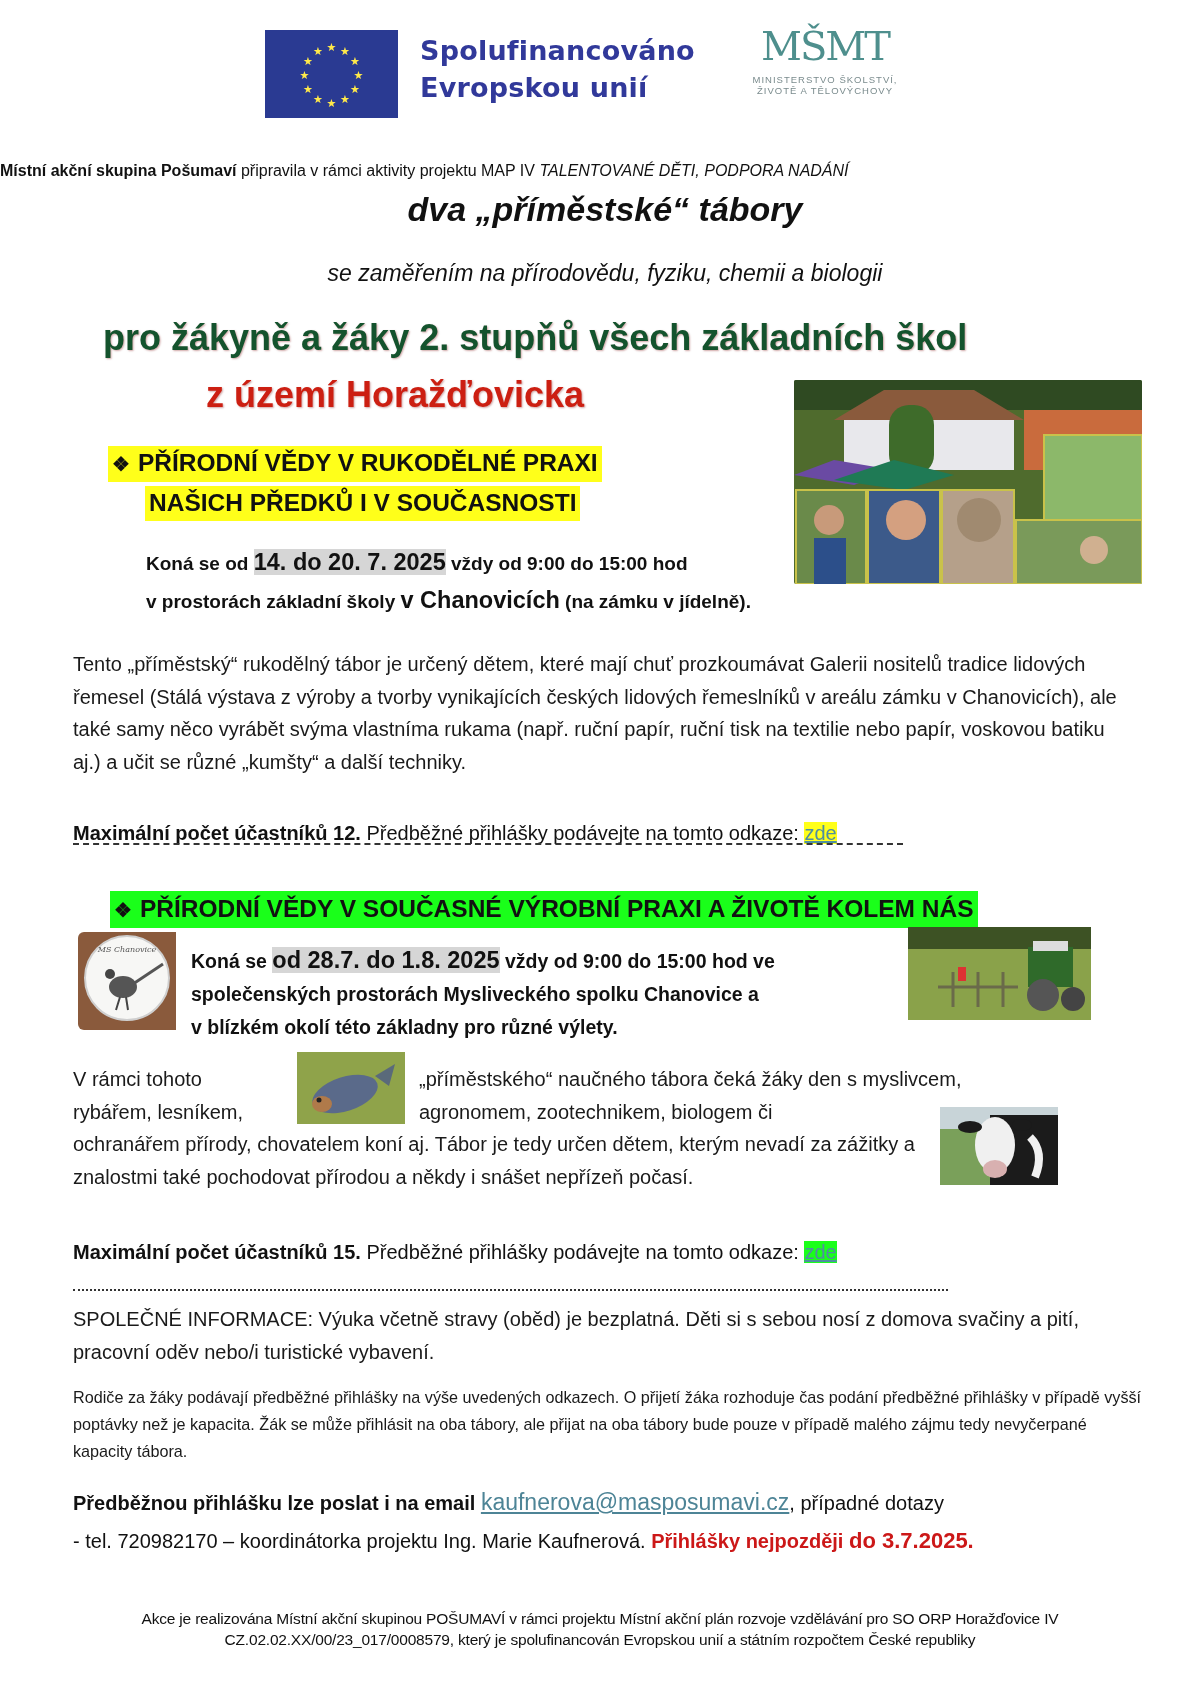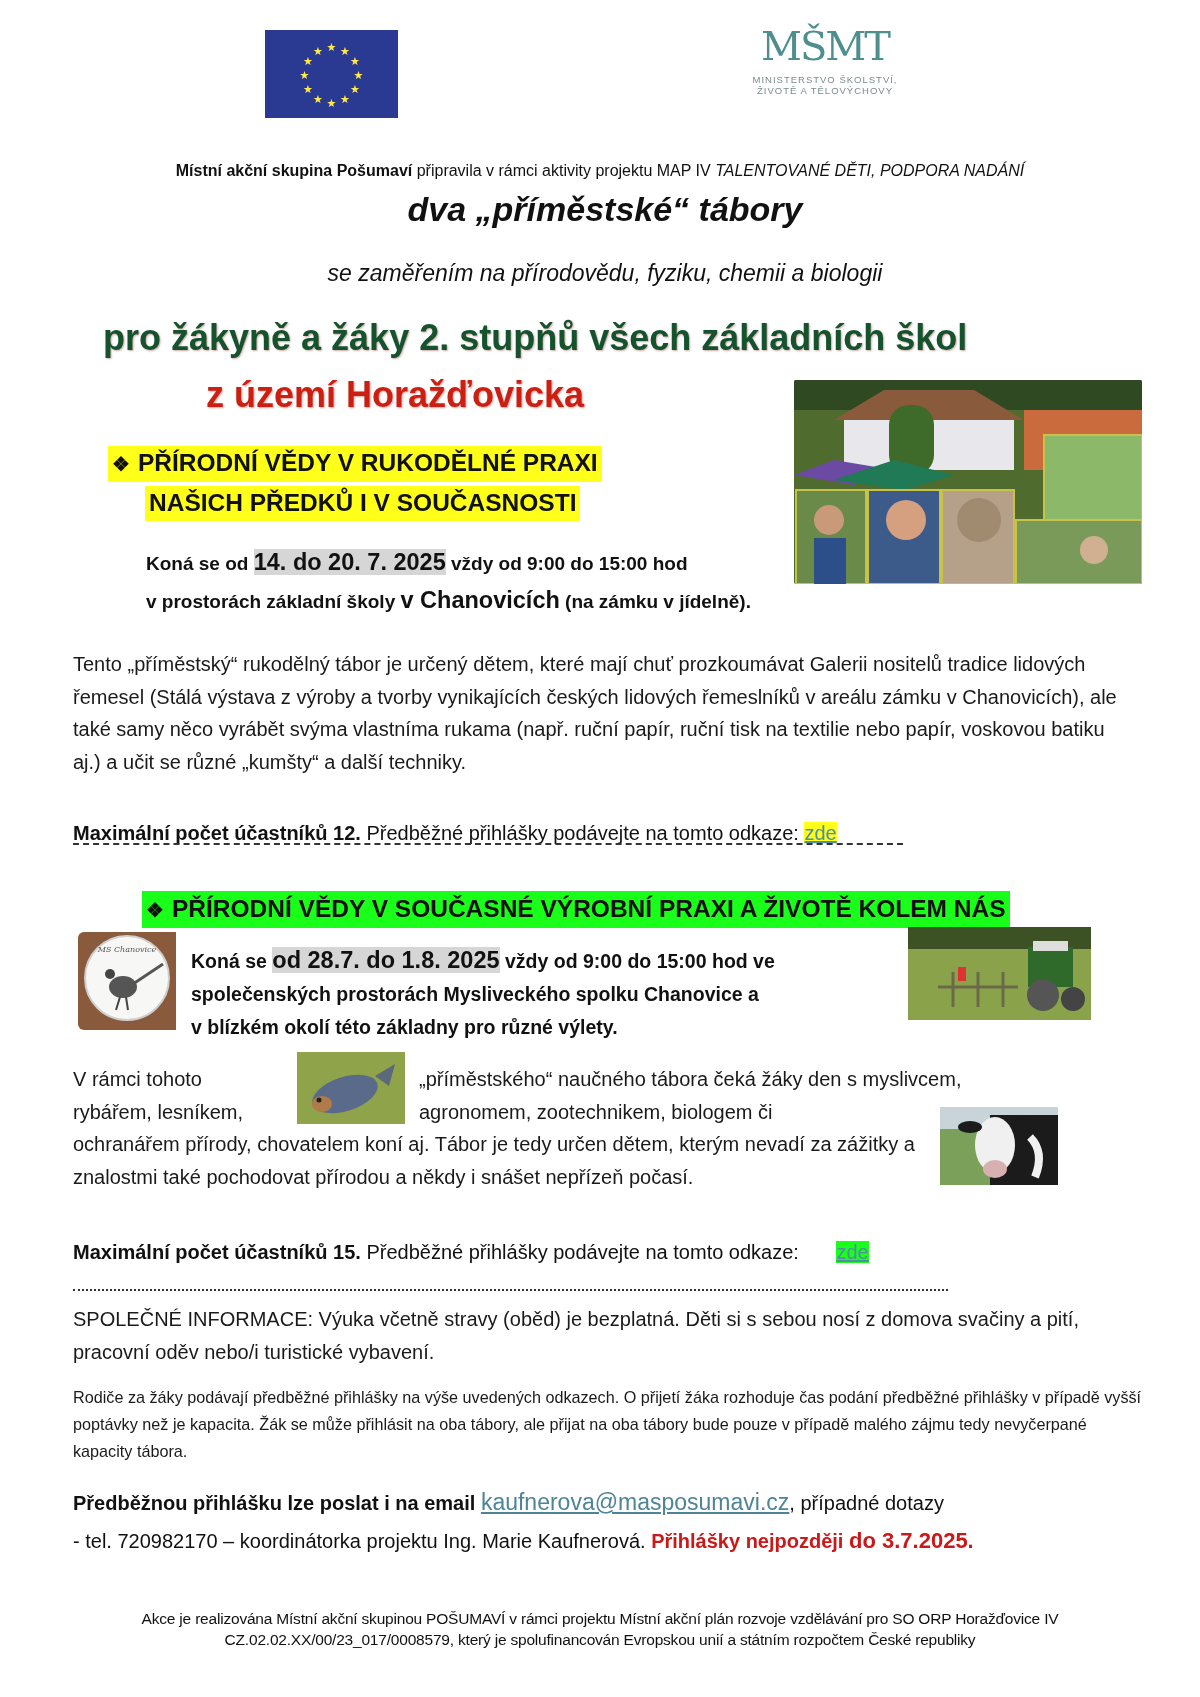--- a/index.html
+++ b/index.html
@@ -9,31 +9,31 @@
 
   
   .eu-flag { left: 265px; top: 30px; width: 133px; height: 88px; background: #2a3a92; }
   .eu-flag svg { width: 100%; height: 100%; }
   .eu-text { left: 420px; top: 32px; color: #31399a; font-size: 27px; line-height: 37px; font-weight: bold; font-family: "DejaVu Sans", sans-serif; letter-spacing: 0.2px; }
   .msmt-logo { left: 725px; top: 28px; width: 200px; height: 95px; text-align: center; }
   .msmt-mark { color: #4e8f8d; font-family: "DejaVu Serif", serif; font-size: 40px; line-height: 36px; letter-spacing: -2px; }
   .msmt-line { color: #7a8b8d; font-size: 9.5px; line-height: 11px; letter-spacing: 1px; font-family: "Liberation Sans", sans-serif; }
 
   
-  .intro { left: 0; width: 1200px; top: 162px; text-align: center; font-size: 16px; font-family: "Liberation Sans", sans-serif; }
+  .intro { left: 0; width: 1200px; top: 162px; font-size: 16px; font-family: "Liberation Sans", sans-serif; }
   .intro b { font-weight: bold; }
   .intro i { font-style: italic; }
   .main-title { left: 0; width: 1210px; top: 190px; text-align: center; font-size: 34px; font-weight: bold; font-style: italic; font-family: "Liberation Sans", sans-serif; }
   .subtitle { left: 0; width: 1210px; top: 260px; text-align: center; font-size: 23px; font-style: italic; font-family: "Liberation Sans", sans-serif; }
   .red-line1 { left: 103px; top: 317px; font-size: 36px; font-weight: bold; color: #14532d; font-family: "Liberation Sans", sans-serif; text-shadow: 1px 1px 2px rgba(120,0,0,0.35); }
   .red-line2 { left: 206px; top: 374px; font-size: 36px; font-weight: bold; color: #cc1f12; font-family: "Liberation Sans", sans-serif; text-shadow: 1px 1px 2px rgba(120,0,0,0.35); }
 
   
   .hl-yellow { background: #ffff1a; }
-  .hl-green { background: #1aff1a; margin-left: 32px; }
+  .hl-green { background: #1aff1a; }
   .hl-gray { background: #d6d6d6; }
   .sec1-head1 { left: 108px; top: 446px; font-size: 24.5px; font-weight: bold; font-family: "Liberation Sans", sans-serif; padding: 1px 4px 2px 4px; line-height: 32px; }
   .sec1-head2 { left: 145px; top: 486px; font-size: 24.5px; font-weight: bold; font-family: "Liberation Sans", sans-serif; padding: 1px 4px 2px 4px; line-height: 32px; }
   .bullet { display: inline-block; width: 26px; font-size: 20px; }
   .sec1-info { left: 146px; top: 528px; width: 640px; font-size: 19px; font-weight: bold; line-height: 36px; font-family: "Liberation Sans", sans-serif; margin-top: 16px; }
   .big { font-size: 23.5px; }
   .photo1 { left: 794px; top: 380px; width: 348px; height: 204px; border-radius: 2px; overflow: hidden; }
 
   
   .para { font-size: 20px; line-height: 32.5px; font-family: "Liberation Sans", sans-serif; color: #1a1a1a; }
@@ -84,20 +84,22 @@
       <text x="66.5" y="77">★</text>
         <text x="53" y="73">★</text>
         <text x="43" y="63">★</text>
       <text x="39.5" y="49">★</text>
         <text x="43" y="35">★</text>
         <text x="53" y="25">★</text>
     </g>
   </svg>
 </div>
 <div class="abs eu-text">
+  <div>Spolufinancováno</div>
+  <div>Evropskou unií</div>
 </div>
 <div class="abs msmt-logo">
   <div class="msmt-mark">MŠMT</div>
   <div style="height:10px"></div>
   <div class="msmt-line">MINISTERSTVO ŠKOLSTVÍ,</div>
   <div class="msmt-line">ŽIVOTĚ A TĚLOVÝCHOVY</div>
 </div>
 
 <div class="abs intro">
   <b>Místní akční skupina Pošumaví</b><span> připravila v rámci aktivity projektu MAP IV </span><i>TALENTOVANÉ DĚTI, PODPORA NADÁNÍ</i>

